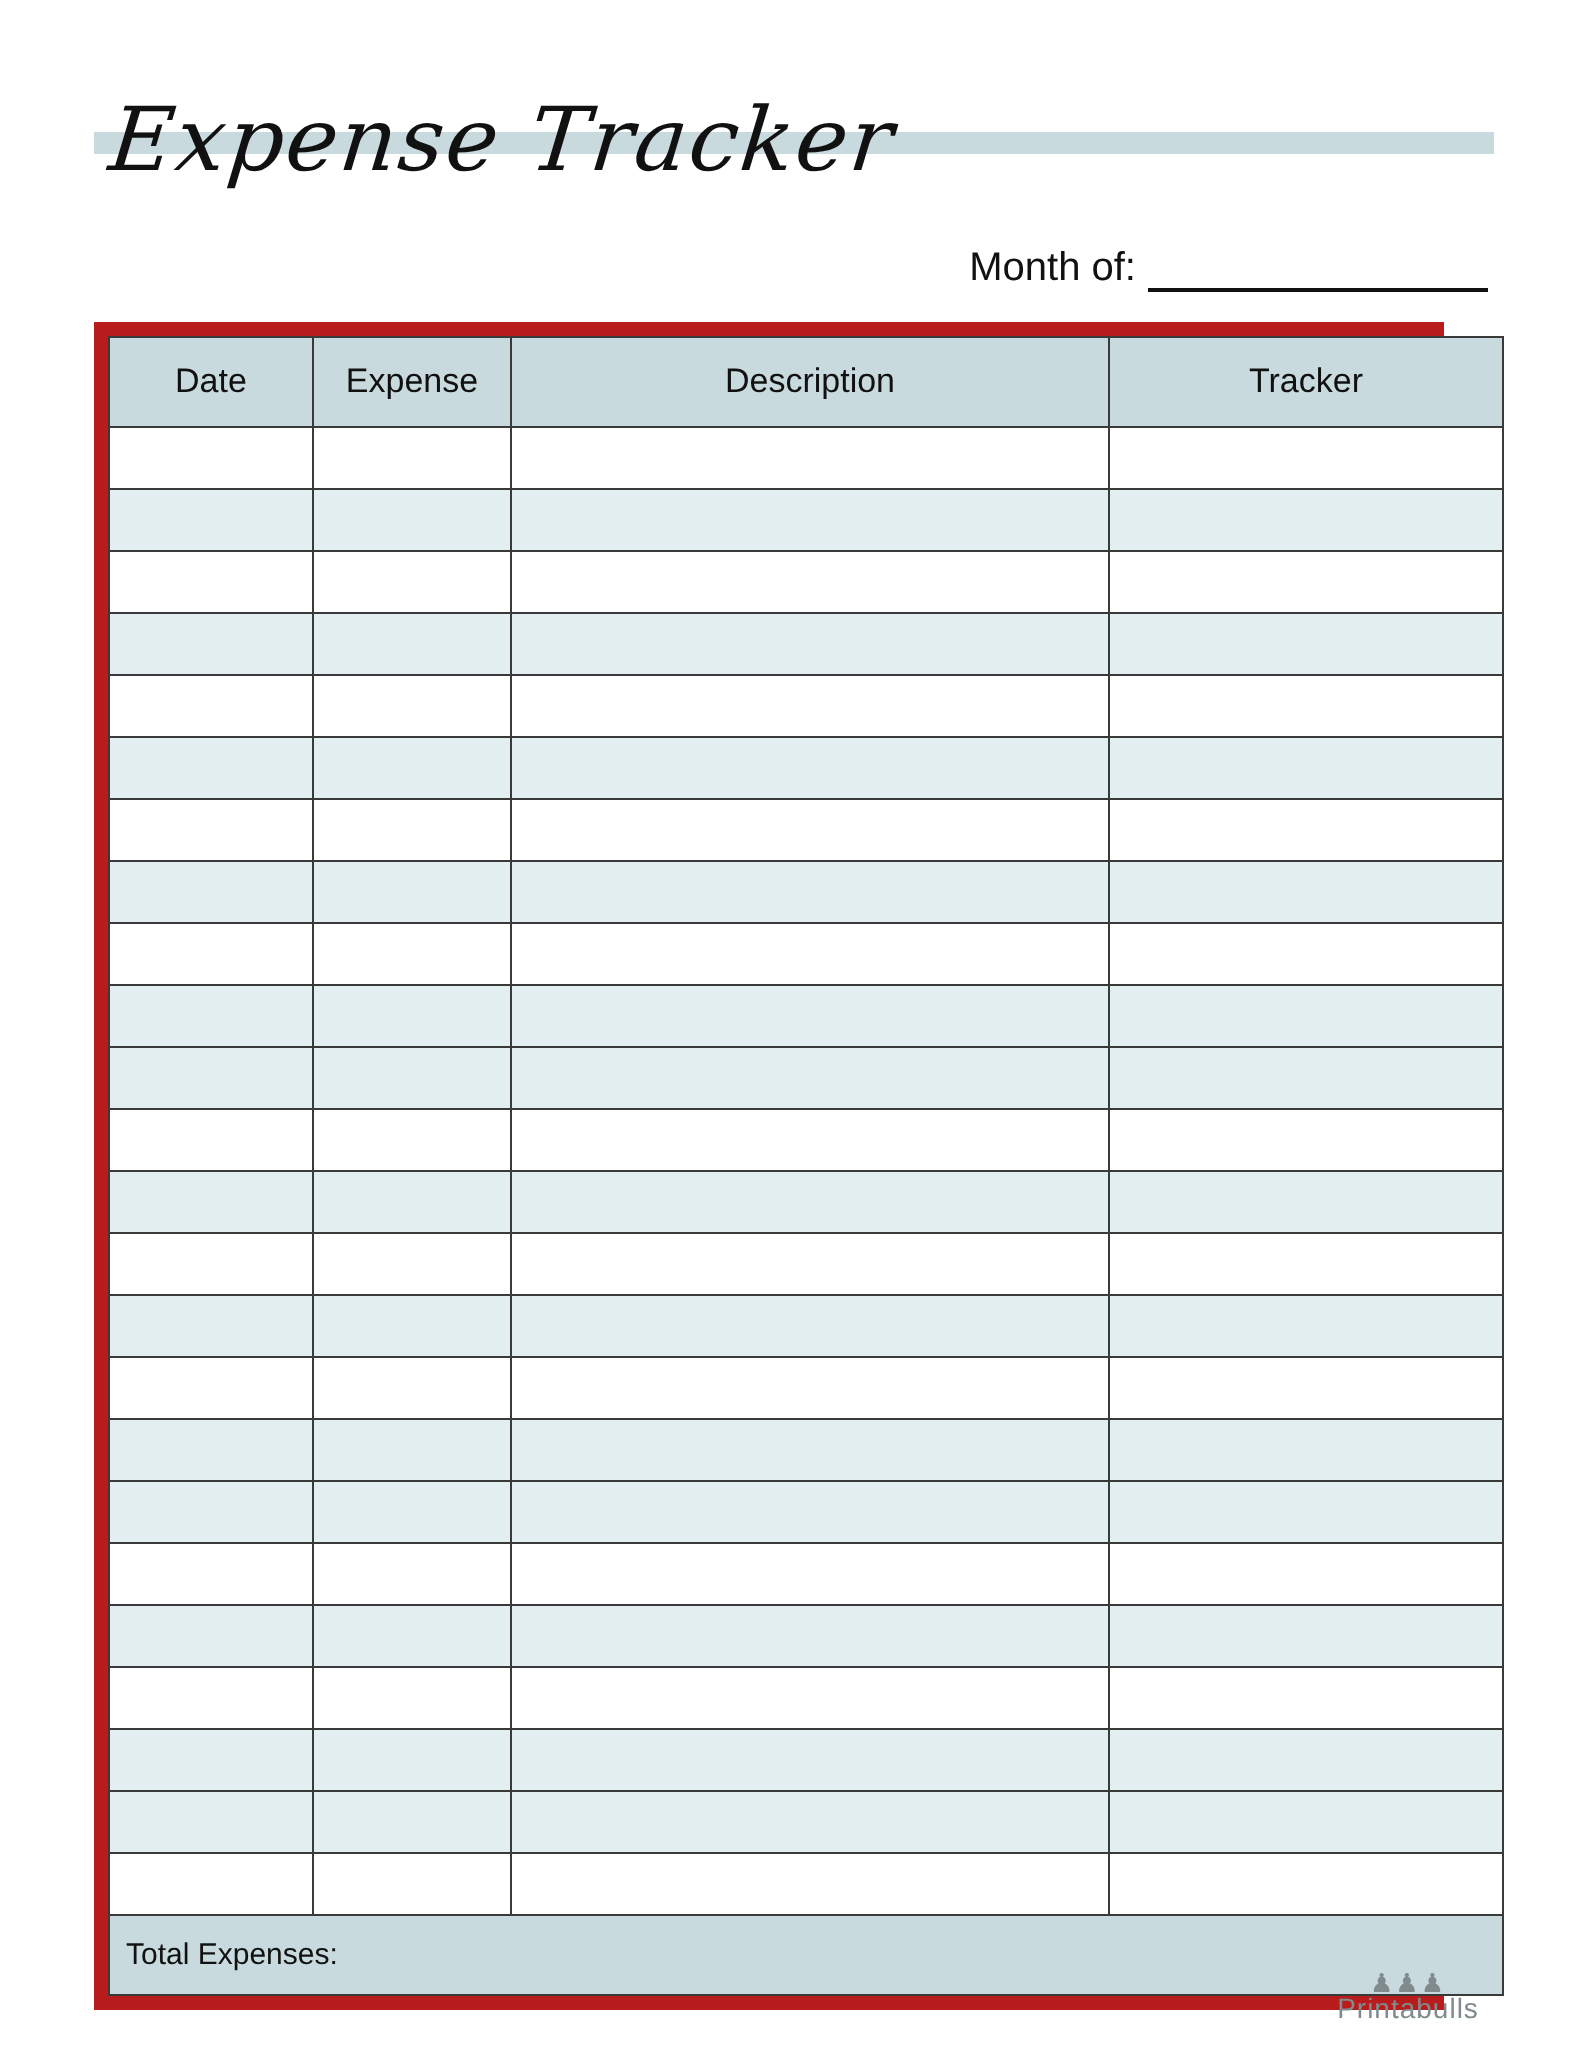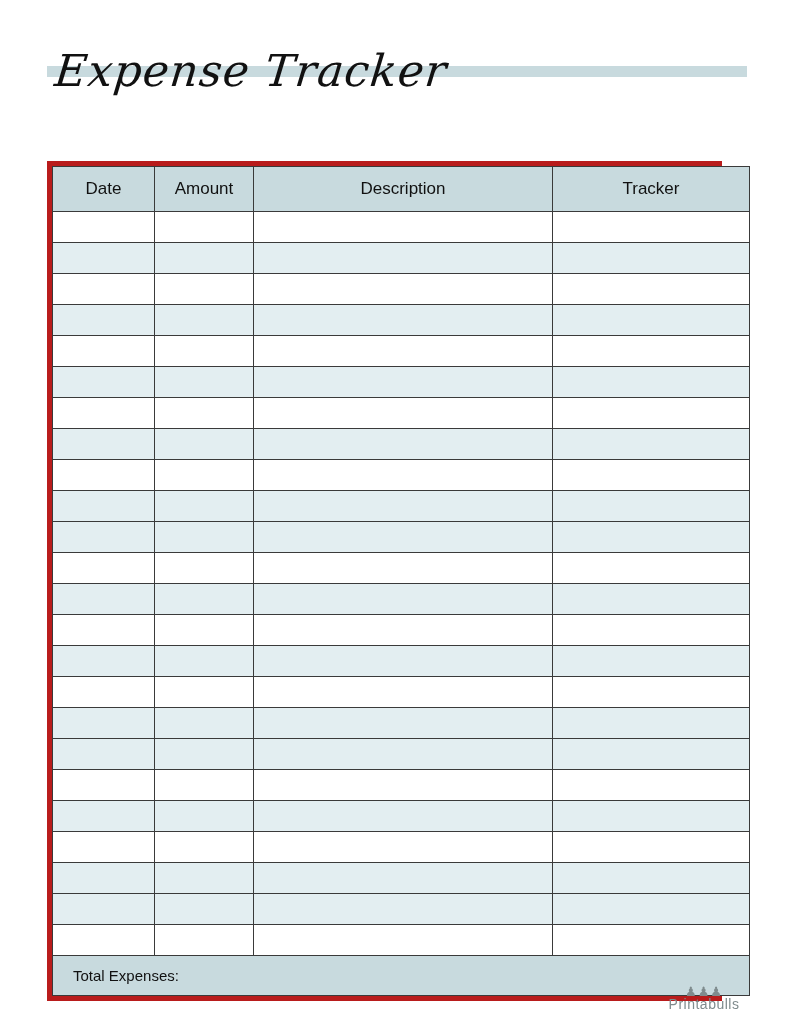--- a/index.html
+++ b/index.html
@@ -72,21 +72,21 @@
     border-bottom: 2px solid #111111;
     height: 20px;
   }
 
   
   .table-wrap {
     position: absolute;
     left: 47px;
     top: 161px;
     width: 675px;
-    border: 5px solid #b91c1c;
+    border: 7px solid #b91c1c;
     box-sizing: border-box;
   }
   table.tracker {
     border-collapse: collapse;
     width: 100%;
     table-layout: fixed;
   }
   table.tracker th,
   table.tracker td {
     border: 1px solid #3a3a3a;
@@ -106,21 +106,21 @@
   col.c-desc    { width: 299px; }
   col.c-cat     { width: 197px; }
 
   tbody tr.shade td { background: #e3eef1; }
   tbody tr.plain td { background: #ffffff; }
 
   tfoot td.total-cell {
     background: #c8dade;
     height: 40px;
     text-align: left;
-    padding-left: 20px;
+    padding-left: 8px;
     font-size: 15px;
     color: #111111;
     vertical-align: middle;
   }
 
   
   .footer-logo {
     position: absolute;
     right: 47px;
     top: 985px;
@@ -143,33 +143,37 @@
 </head>
 <body>
 
 <div class="page">
 
   <div class="header">
     <div class="title-bar"></div>
     <div class="title">Expense Tracker</div>
   </div>
 
+  <div class="month-row">
+    <span class="month-label">Month of:</span>
+    <span class="month-line"></span>
+  </div>
 
   <div class="table-wrap">
     <table class="tracker">
       <colgroup>
         <col class="c-date">
         <col class="c-amount">
         <col class="c-desc">
         <col class="c-cat">
       </colgroup>
       <thead>
         <tr>
           <th>Date</th>
-          <th>Amount</th>
+          <th>Expense</th>
           <th>Description</th>
           <th>Tracker</th>
         </tr>
       </thead>
       <tbody id="tracker-body">
           <tr class="plain">
             <td></td>
             <td></td>
             <td></td>
             <td></td>

